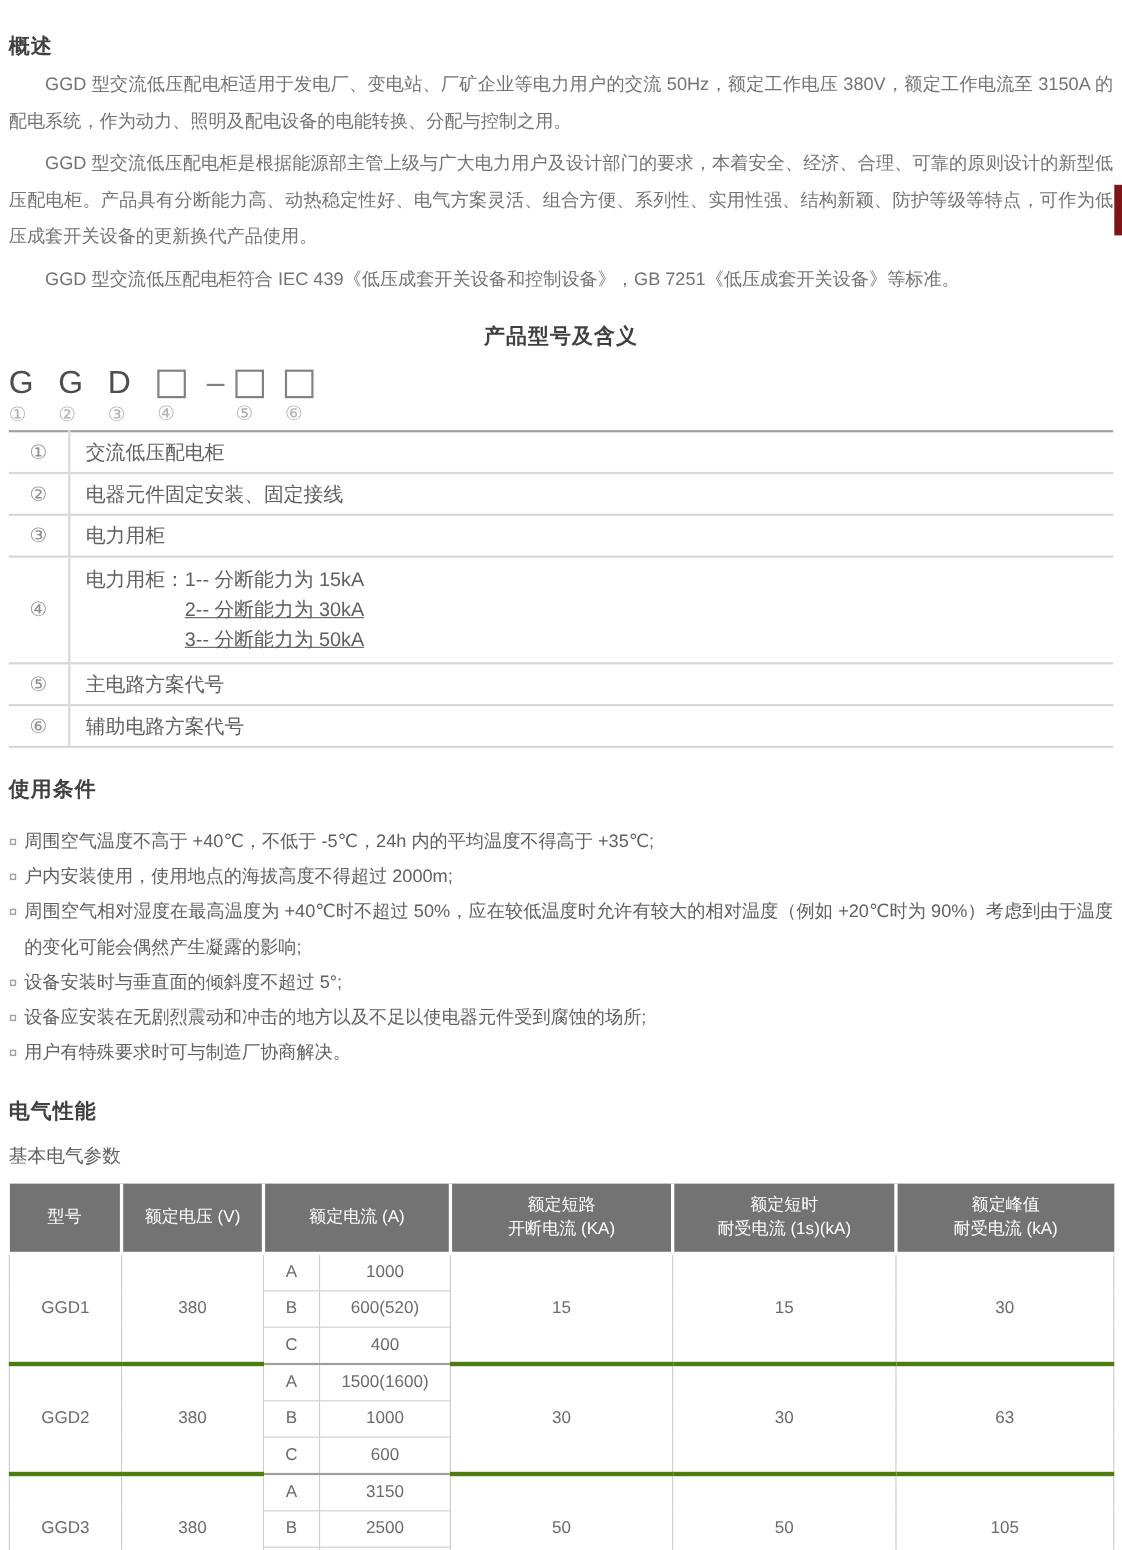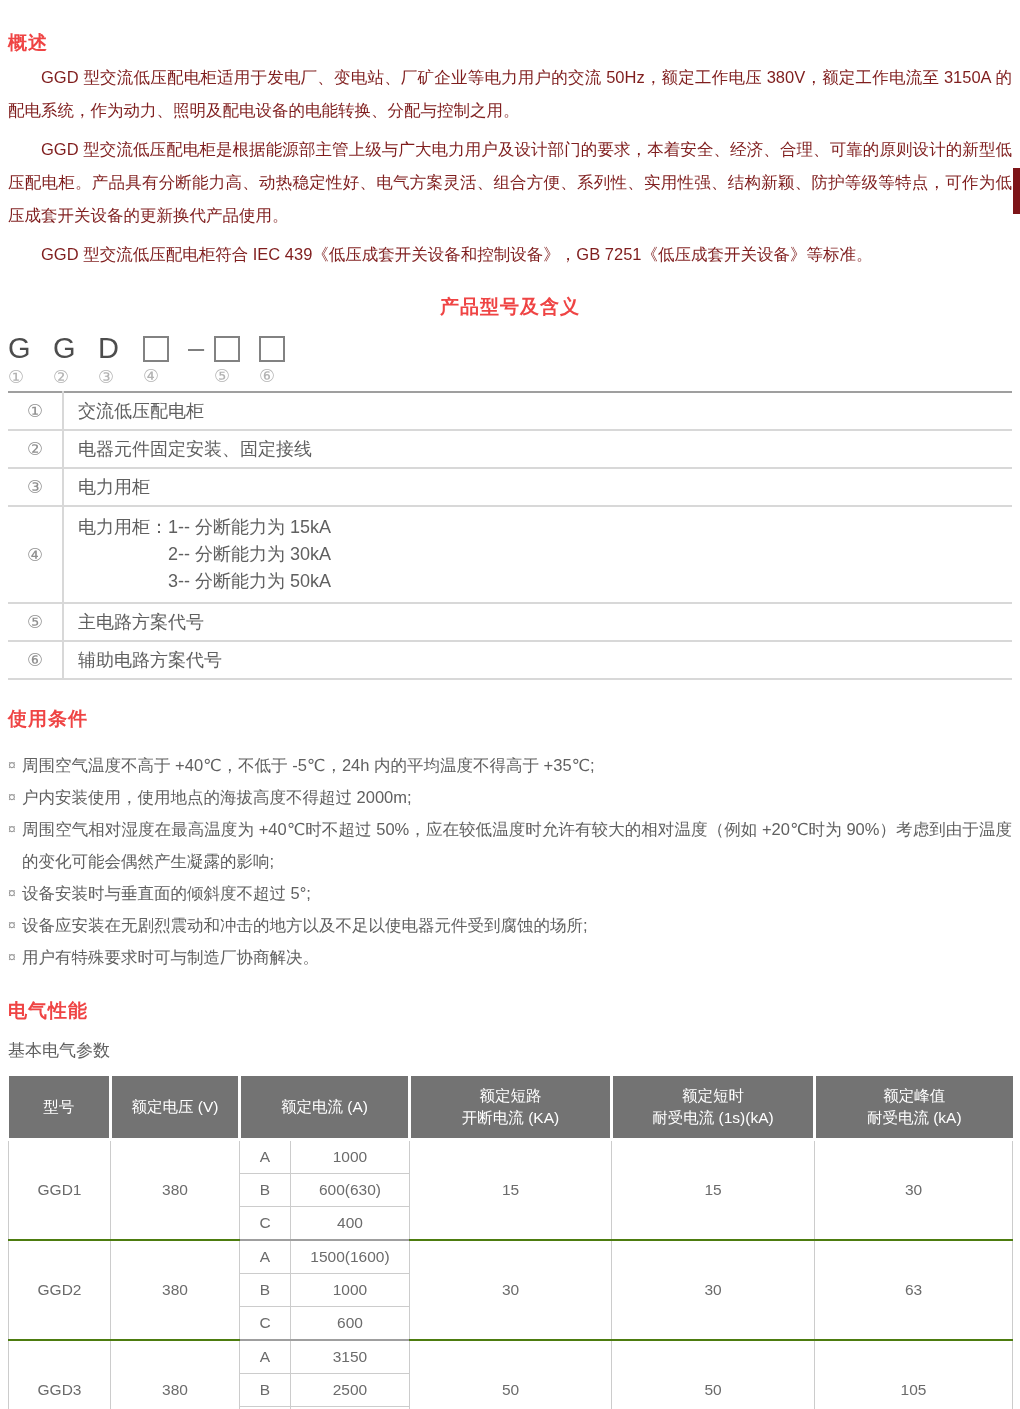--- a/index.html
+++ b/index.html
@@ -6,26 +6,26 @@
   body {
     width:1020px; height:1409px; position:relative; overflow:hidden;
     background:#ffffff;
     font-family:"Liberation Sans","DejaVu Sans",sans-serif;
     color:#606060;
   }
   .page { padding:31px 8px 0 8px; }
 
   h2.sec-heading {
     font-size:19px; line-height:24px; margin:0; font-weight:bold;
-    color:#ef4444; letter-spacing:1px;
+    color:#404040; letter-spacing:1px;
   }
   
   .para {
     margin:6px 0 0 0; font-size:16.5px; line-height:33px;
-    text-indent:2em; text-align:justify; color:#7f1d1d;
+    text-indent:2em; text-align:justify; color:#737373;
   }
   
   .sec-model h2 { margin-top:24px;text-align:center; }
   .model-diagram { display:flex; align-items:flex-start; margin:14px 0 4px 0; }
   .md-item { width:45px; display:flex; flex-direction:column; align-items:flex-start; }
   .md-letter { font-size:29px; line-height:30px; color:#4d4d4d; font-weight:500; }
   .md-dash  { width:26px; }
   .md-dash .md-letter { color:#7f7f7f; }
   .md-box { display:inline-block; width:22px; height:22px; border:2px solid #828282; margin-top:3px; }
   .md-circle { font-size:18px; line-height:20px; color:#b3b3b3; margin-top:4px; }
@@ -34,21 +34,21 @@
     width:100%; border-collapse:collapse; margin-top:4px;
     border-top:2px solid #9f9f9f; border-bottom:2px solid #9f9f9f;
   }
   table.meaning td { border-bottom:2px solid #d8d8d8; vertical-align:middle; }
   table.meaning td.num {
     width:54px; text-align:center; border-right:2px solid #d8d8d8;
     font-size:18px; color:#8f8f8f; padding:7px 0;
   }
   table.meaning td.content { padding:7px 14px; font-size:18px; line-height:22px; color:#606060; }
   .design-line { line-height:27px; }
-  .design-line.indent { padding-left:90px; }
+  .design-line.indent { padding-left:90px;text-decoration:underline; }
 
   
   .sec-conditions h2 { margin-top:27px; }
   ul.cond-list { list-style:none; margin:18px 0 0 0; padding:0; }
   ul.cond-list li {
     position:relative; padding-left:14px; font-size:16.5px; line-height:32px;
     color:#606060; text-align:justify;
   }
   ul.cond-list .bullet {
     position:absolute; left:0; top:0; font-size:14px; color:#9a9a9a;
@@ -64,21 +64,21 @@
     background:#737373; color:#ffffff; font-weight:normal; font-size:15.5px;
     height:60px; text-align:center; vertical-align:middle;
     border-right:3px solid #ffffff; border-bottom:3px solid #ffffff;
     white-space:pre-line; line-height:22px;
   }
   table.perf th:last-child { border-right:none; }
   table.perf td {
     border:1px solid #cccccc; text-align:center; vertical-align:middle;
     font-size:15.5px; color:#6b6b6b; height:30px;
   }
-  table.perf td.merged { border-bottom:2px solid #4d7c0f; }
+  table.perf td.merged { border-bottom:4px solid #4d7c0f; }
   table.perf tr.last-sub td { border-bottom:2px solid #9f9f9f; }
 
   
   .edge-bar {
     position:absolute; right:0; top:168px; width:7px; height:46px;
     background:#7d1418;
   }
 </style>
 </head>
 <body>
@@ -210,21 +210,21 @@
           <td rowspan="3" class="merged">GGD1</td>
           <td rowspan="3" class="merged">380</td>
           <td>A</td>
           <td>1000</td>
           <td rowspan="3" class="merged">15</td>
           <td rowspan="3" class="merged">15</td>
           <td rowspan="3" class="merged">30</td>
         </tr>
         <tr>
           <td>B</td>
-          <td>600(630)</td>
+          <td>600(520)</td>
         </tr>
         <tr class="last-sub">
           <td>C</td>
           <td>400</td>
         </tr>
 
         <tr>
           <td rowspan="3" class="merged">GGD2</td>
           <td rowspan="3" class="merged">380</td>
           <td>A</td>

